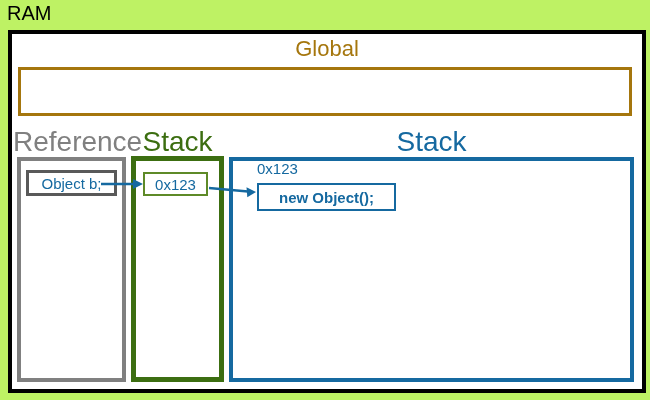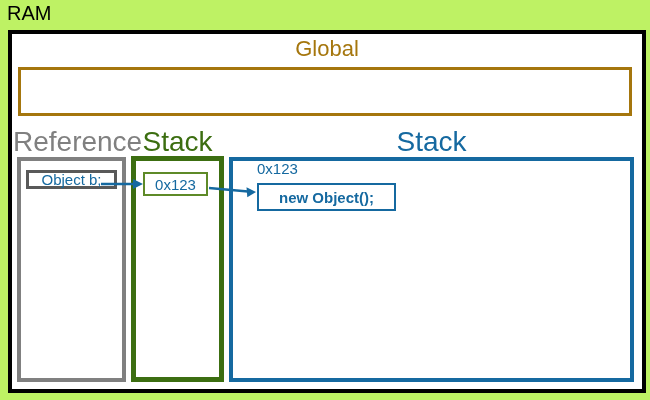--- a/index.html
+++ b/index.html
@@ -51,21 +51,21 @@
     border:4px solid var(--heap,#1569a0);
     background:#fff;
   }
 
   .small-text{
     font-size:15px;
     color:var(--heap,#1569a0);
     line-height:1;
   }
   .objectb-box{
-    left:26px;top:170px;width:91px;height:19px;
+    left:26px;top:170px;width:91px;height:26px;
     border:3px solid var(--reference-inner,#595959);
     display:flex;align-items:center;justify-content:center;
     background:#fff;
   }
   .stackval-box{
     left:143px;top:172px;width:65px;height:24px;
     border:2px solid var(--stack-inner,#5e8a28);
     display:flex;align-items:center;justify-content:center;
     background:#fff;
   }

